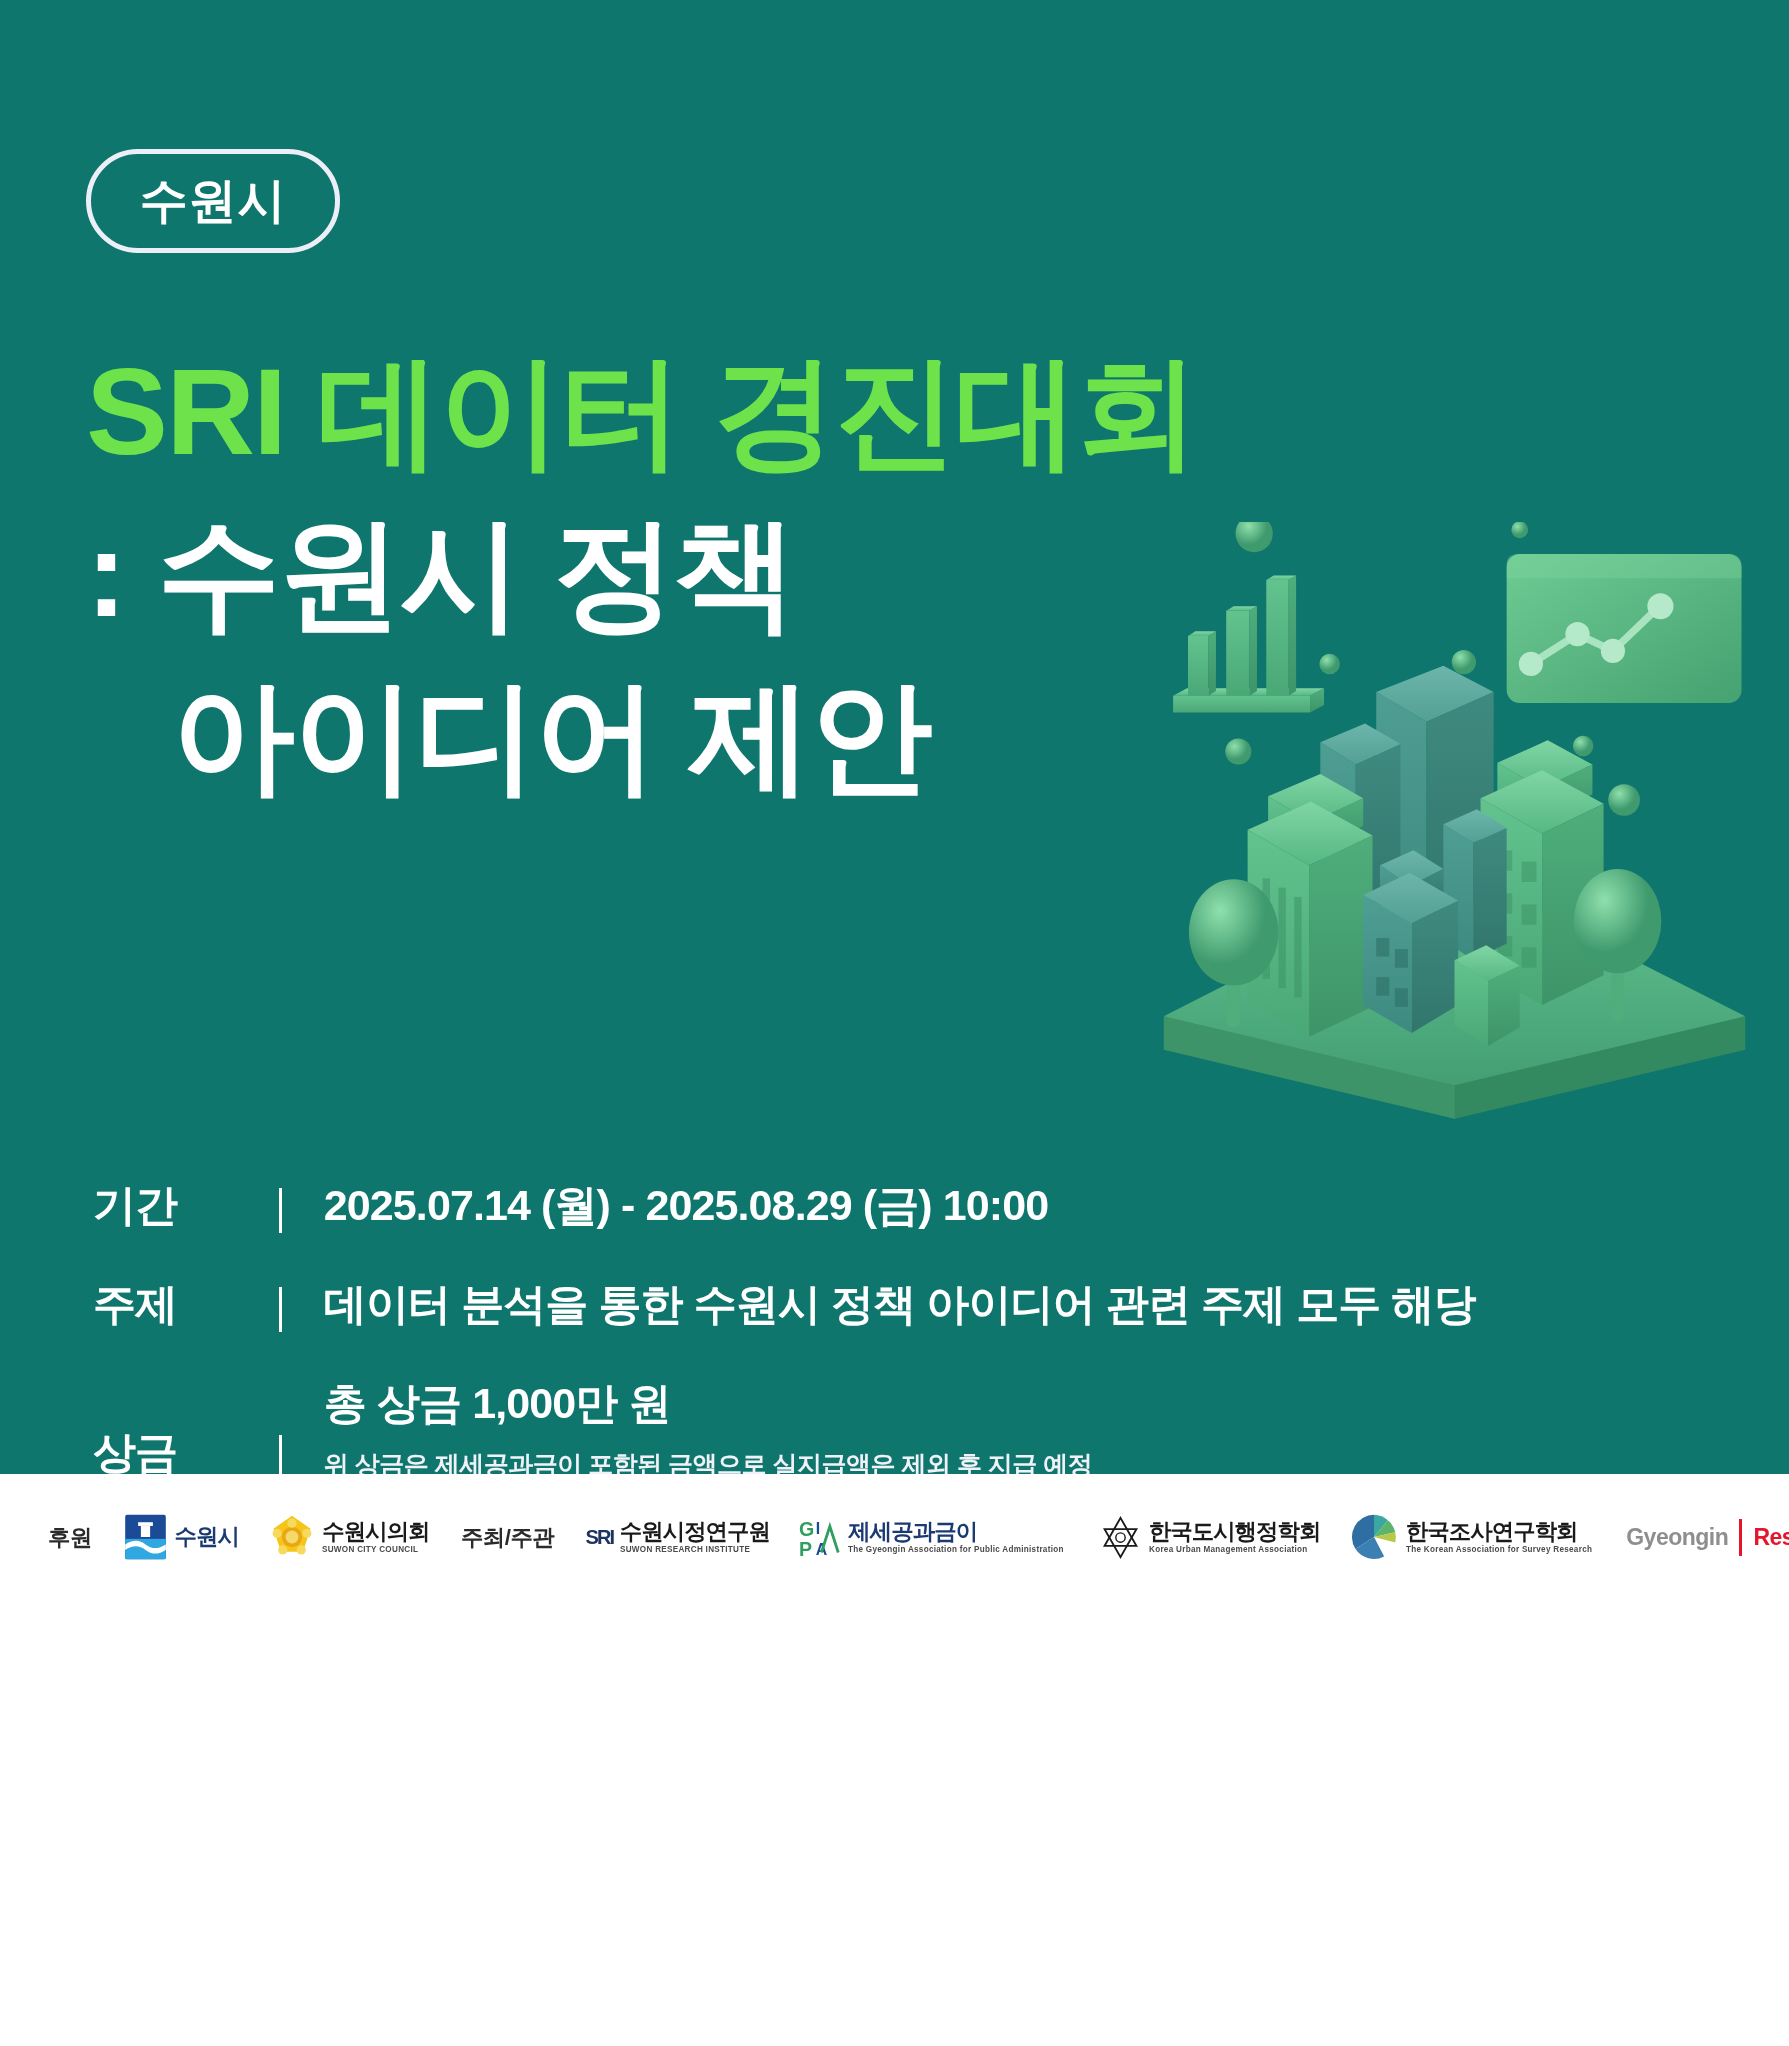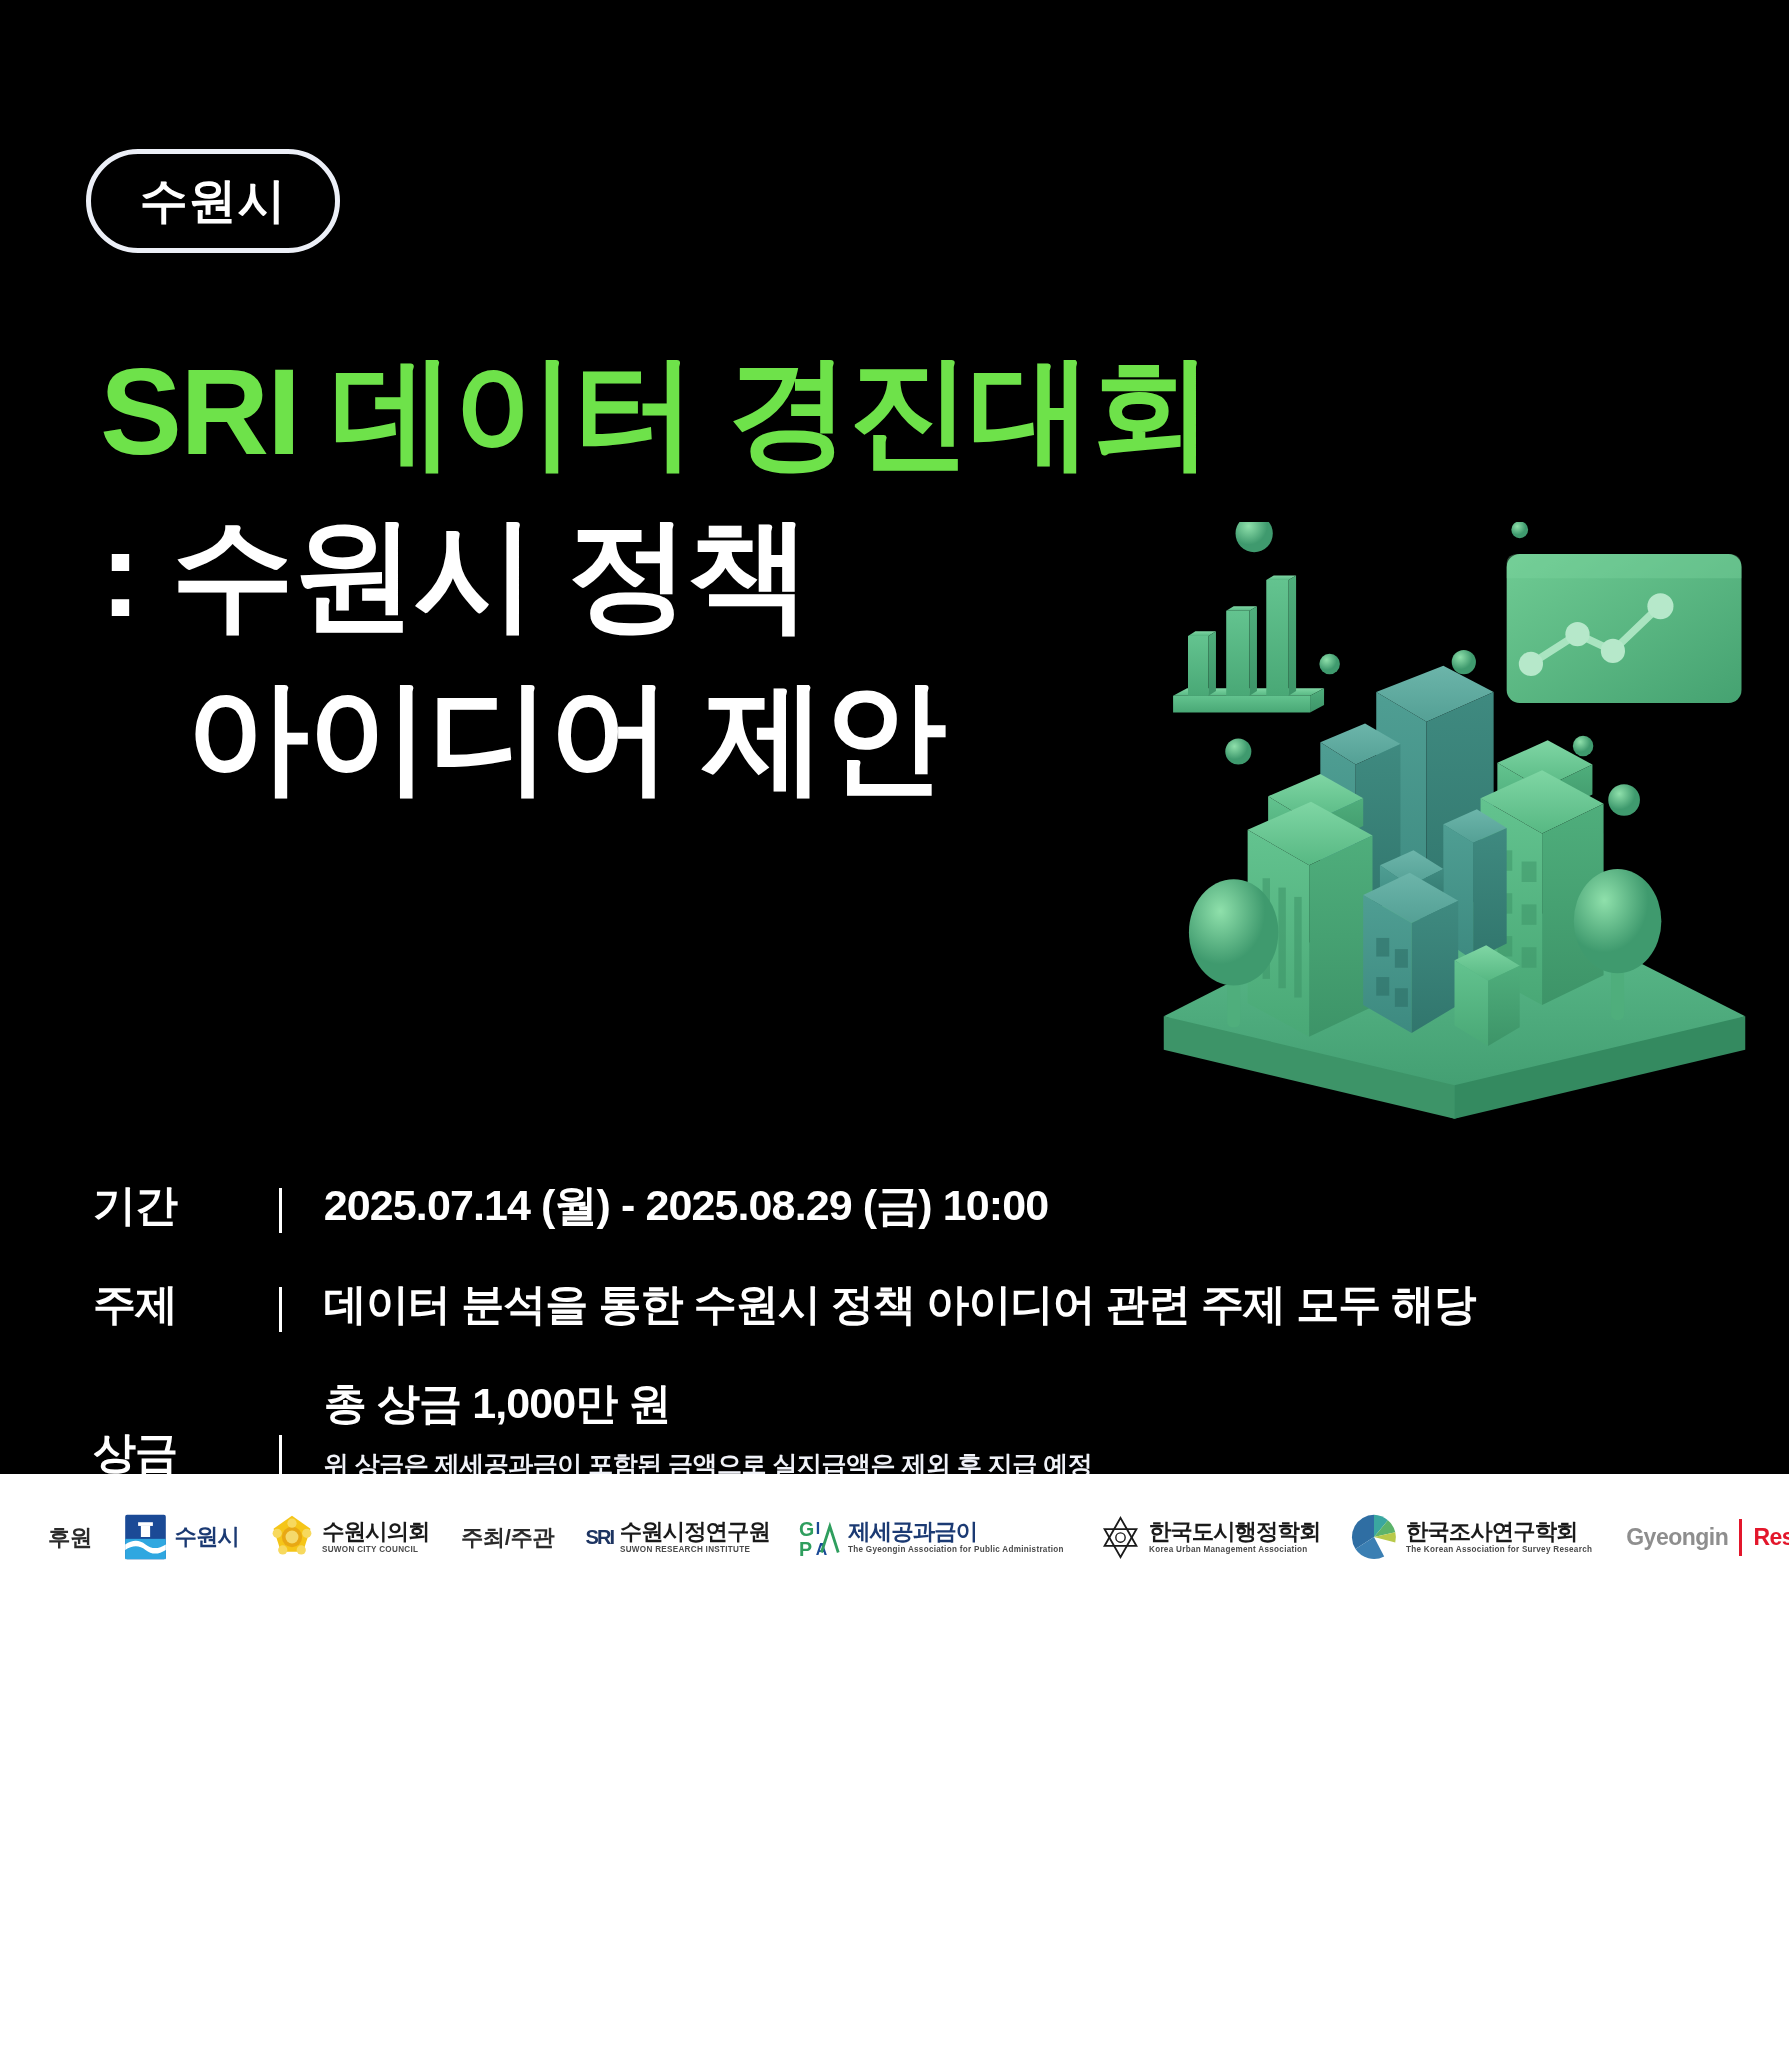--- a/index.html
+++ b/index.html
@@ -6,21 +6,21 @@
   html, body {
     width: 1790px;
     height: 2046px;
     background: #ffffff;
     font-family: "Liberation Sans", "DejaVu Sans", sans-serif;
   }
   #poster {
     position: relative;
     width: 1790px;
     height: 1600px;
-    background: #000000;
+    background: #0f766e;
     overflow: hidden;
   }
 
   
   .badge {
     position: absolute;
     left: 86px;
     top: 149px;
     width: 254px;
     height: 104px;
@@ -31,21 +31,21 @@
     justify-content: center;
     color: #ffffff;
     font-size: 48px;
     font-weight: 700;
     letter-spacing: 0.9px;
   }
 
   
   .title-block {
     position: absolute;
-    left: 100px;
+    left: 86px;
     top: 331px;
     width: 1212px;
   }
   .title-line {
     font-size: 123px;
     font-weight: 800;
     line-height: 1.32;
     letter-spacing: -1.9px;
     white-space: nowrap;
   }

